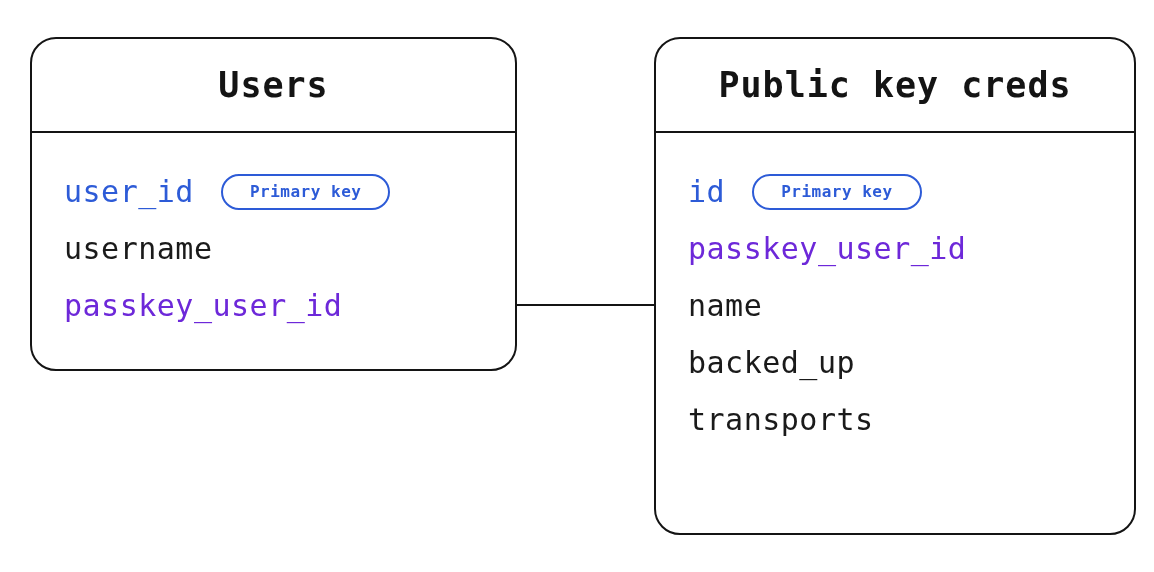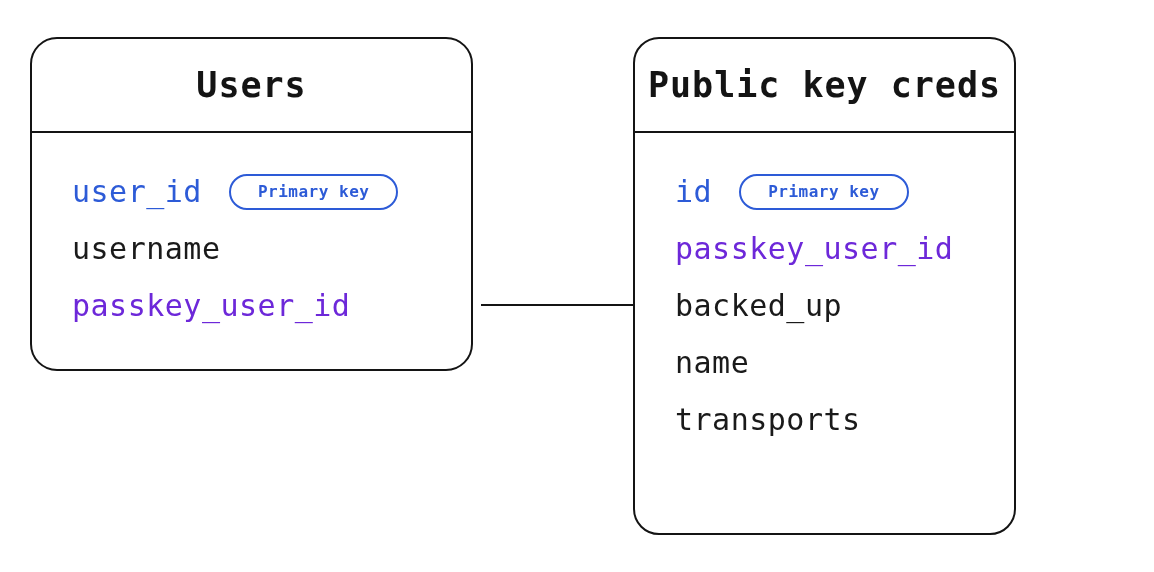--- a/index.html
+++ b/index.html
@@ -31,21 +31,21 @@
     border-bottom: 2px solid #141414;
     display: flex;
     align-items: center;
     justify-content: center;
     font-size: 35px;
     font-weight: bold;
     color: #141414;
     letter-spacing: 1px;
   }
   .tbl-body {
-    padding: 30px 0 0 40px;
+    padding: 30px 0 0 32px;
   }
   .field-row {
     height: 57px;
     display: flex;
     align-items: center;
     font-size: 30px;
     color: #1a1a1a;
     white-space: nowrap;
   }
   .field-row .field-name { letter-spacing: 0.5px; }
@@ -62,28 +62,27 @@
     border-radius: 19px;
     color: #2d5bd7;
     font-size: 16px;
     font-weight: bold;
     letter-spacing: 0.5px;
     box-sizing: border-box;
   }
   #users-box {
     left: 30px;
     top: 37px;
-    width: 443px;
+    width: 487px;
     height: 334px;
-    border-radius: 27px;
   }
   #creds-box {
-    left: 633px;
+    left: 654px;
     top: 37px;
-    width: 383px;
+    width: 482px;
     height: 498px;
   }
   .relationship-line {
     position: absolute;
     left: 481px;
     top: 304px;
     width: 186px;
     height: 2px;
     background: #141414;
     z-index: 1;
@@ -116,24 +115,24 @@
     <div class="tbl-header">Public key creds</div>
     <div class="tbl-body">
       <div class="field-row blue">
         <span class="field-name">id</span>
         <span class="badge">Primary key</span>
       </div>
       <div class="field-row orange">
         <span class="field-name">passkey_user_id</span>
       </div>
       <div class="field-row">
-        <span class="field-name">backed_up</span>
+        <span class="field-name">name</span>
       </div>
       <div class="field-row">
-        <span class="field-name">name</span>
+        <span class="field-name">backed_up</span>
       </div>
       <div class="field-row">
         <span class="field-name">transports</span>
       </div>
     </div>
   </div>
 
 </div>
 
 </body></html>

